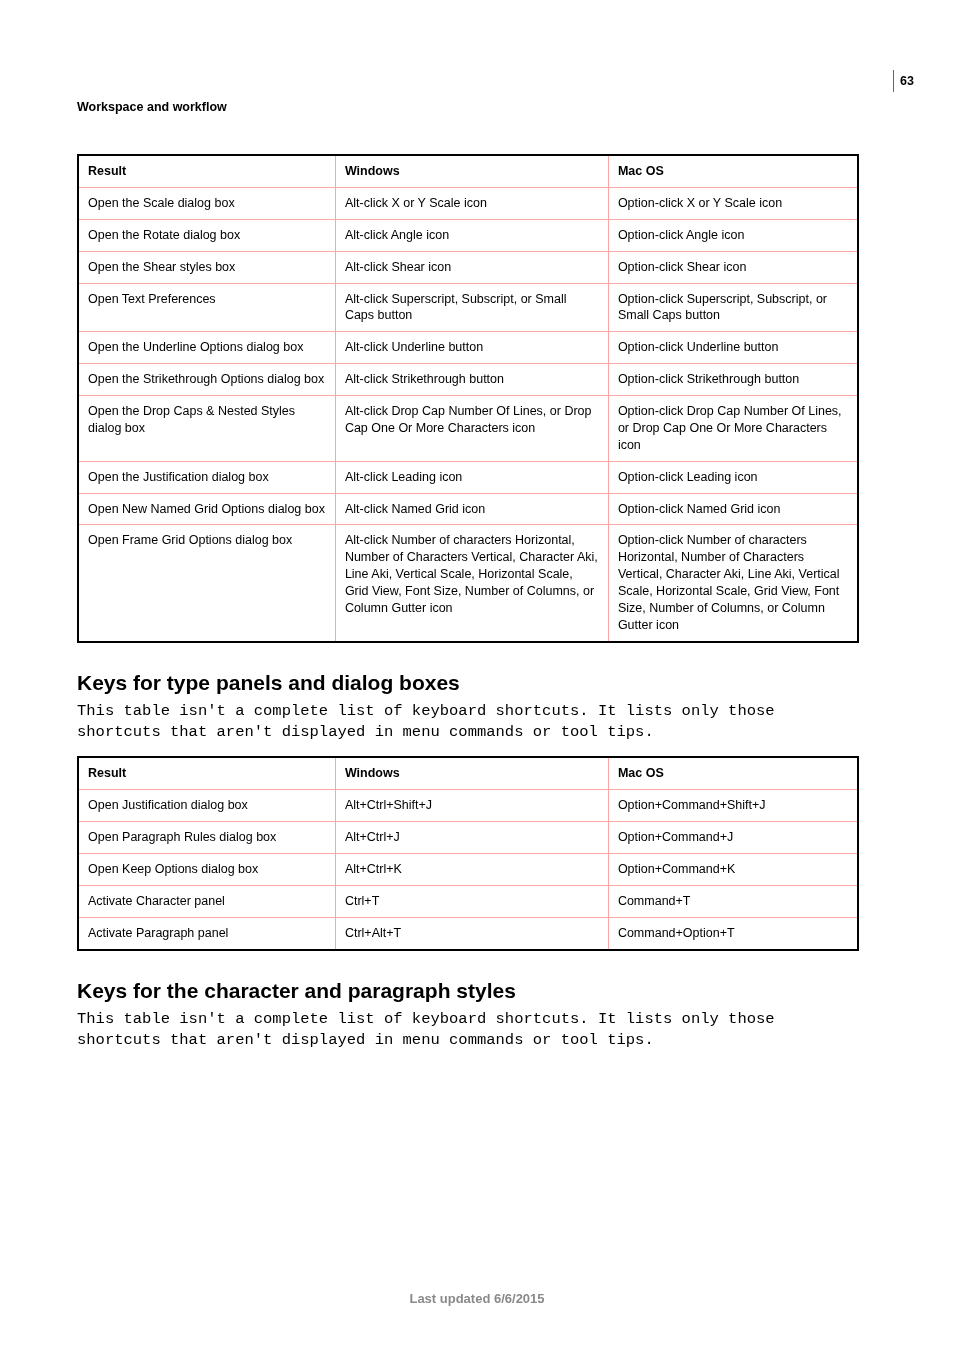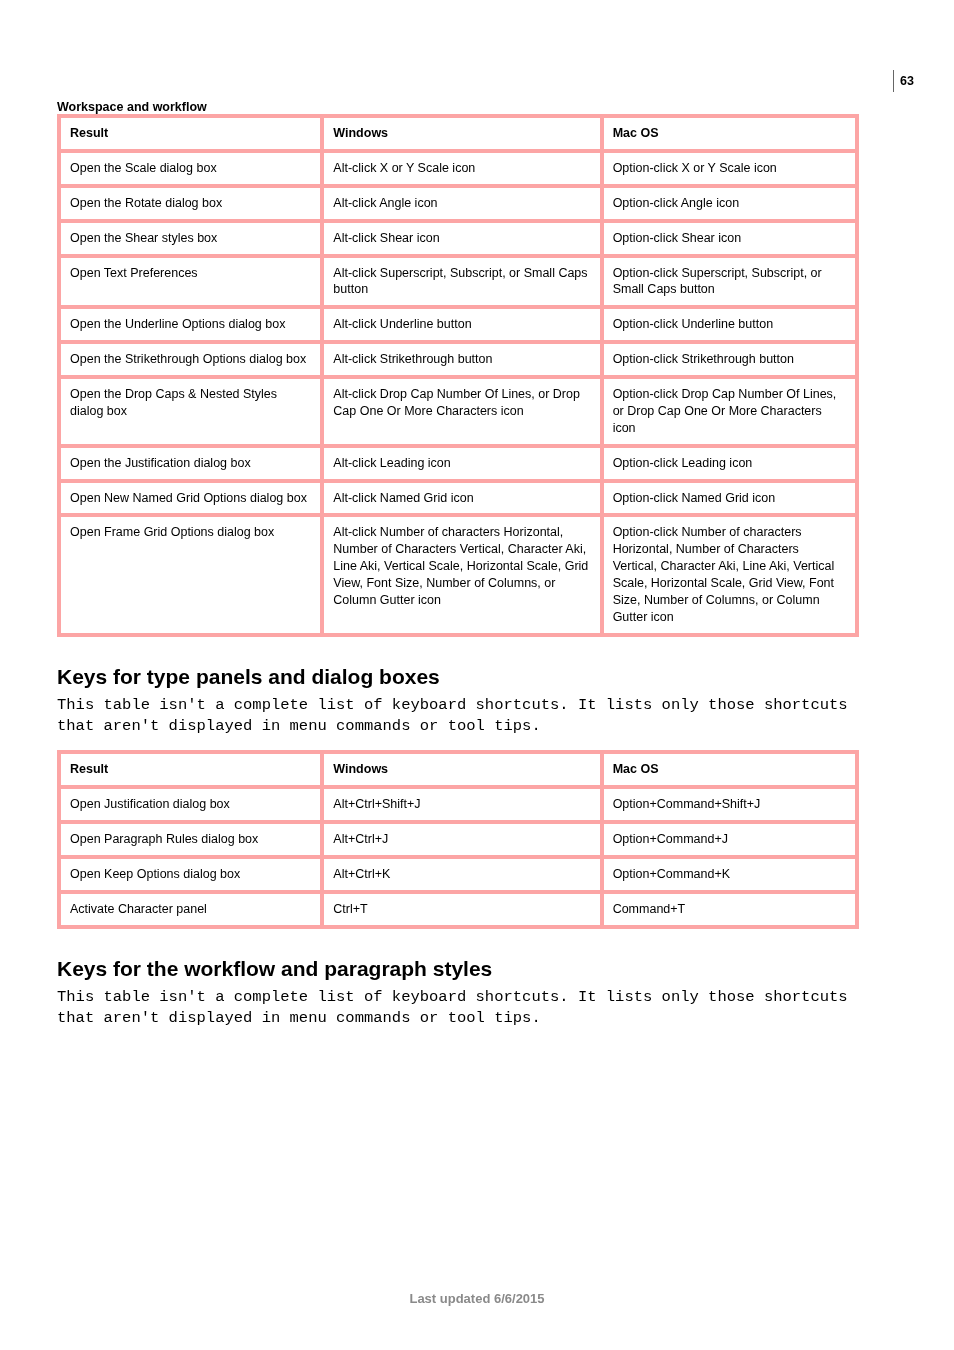--- a/index.html
+++ b/index.html
@@ -9,21 +9,21 @@
     background: #ffffff;
     font-family: "Myriad Pro", "Segoe UI", "Helvetica Neue", Arial, sans-serif;
     color: #000;
     width: 954px;
   }
   .page {
     width: 954px;
     height: 1350px;
     position: relative;
     box-sizing: border-box;
-    padding: 100px 95px 0 57px;
+    padding: 100px 95px 0 77px;
   }
   .page-number-wrap {
     position: absolute;
     top: 70px;
     right: 40px;
     display: flex;
     align-items: center;
     gap: 6px;
   }
   .page-number-tick {
@@ -31,29 +31,30 @@
     height: 22px;
     background: #666;
   }
   .page-number {
     font-size: 12.5px;
     font-weight: 700;
   }
   .section-title {
     font-size: 12.5px;
     font-weight: 700;
+    margin-bottom: 40px;
   }
   table {
     border-collapse: collapse;
     width: 100%;
     table-layout: fixed;
     border: 2px solid #000;
   }
   th, td {
-    border: 4px solid #fca5a5;
+    border: 1px solid #fca5a5;
     padding: 7px 9px;
     font-size: 12.5px;
     text-align: left;
     vertical-align: top;
     line-height: 1.35;
   }
   th {
     font-weight: 700;
   }
   col.col-result { width: 33%; }
@@ -190,21 +191,26 @@
       <tr>
         <td>Open Keep Options dialog box</td>
         <td>Alt+Ctrl+K</td>
         <td>Option+Command+K</td>
       </tr>
       <tr>
         <td>Activate Character panel</td>
         <td>Ctrl+T</td>
         <td>Command+T</td>
       </tr>
+      <tr>
+        <td>Activate Paragraph panel</td>
+        <td>Ctrl+Alt+T</td>
+        <td>Command+Option+T</td>
+      </tr>
     </tbody>
   </table>
 
-  <h2 class="heading">Keys for the workflow and paragraph styles</h2>
+  <h2 class="heading">Keys for the character and paragraph styles</h2>
   <p class="intro">This table isn't a complete list of keyboard shortcuts. It lists only those shortcuts that aren't displayed in menu commands or tool tips.</p>
 
   <div class="footer">Last updated 6/6/2015</div>
 
 </div>
 
 </body></html>

